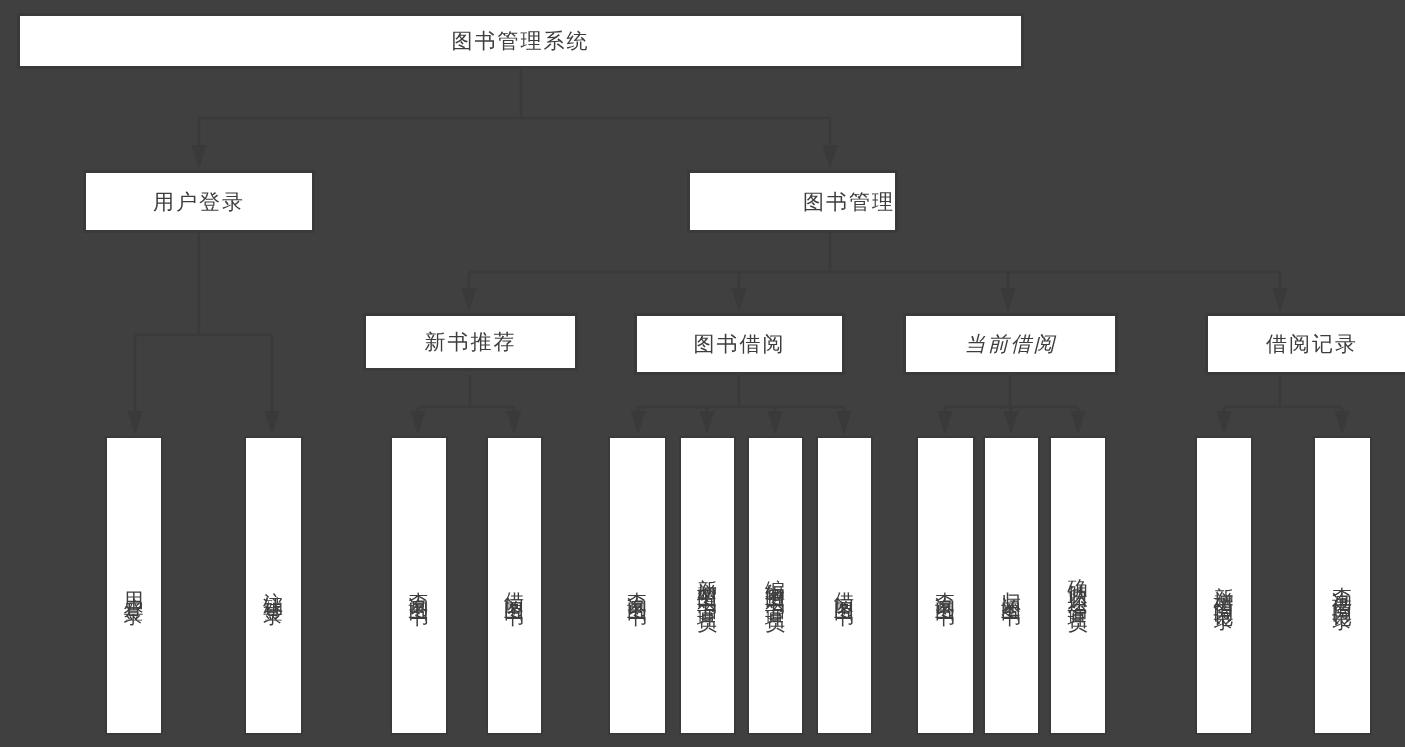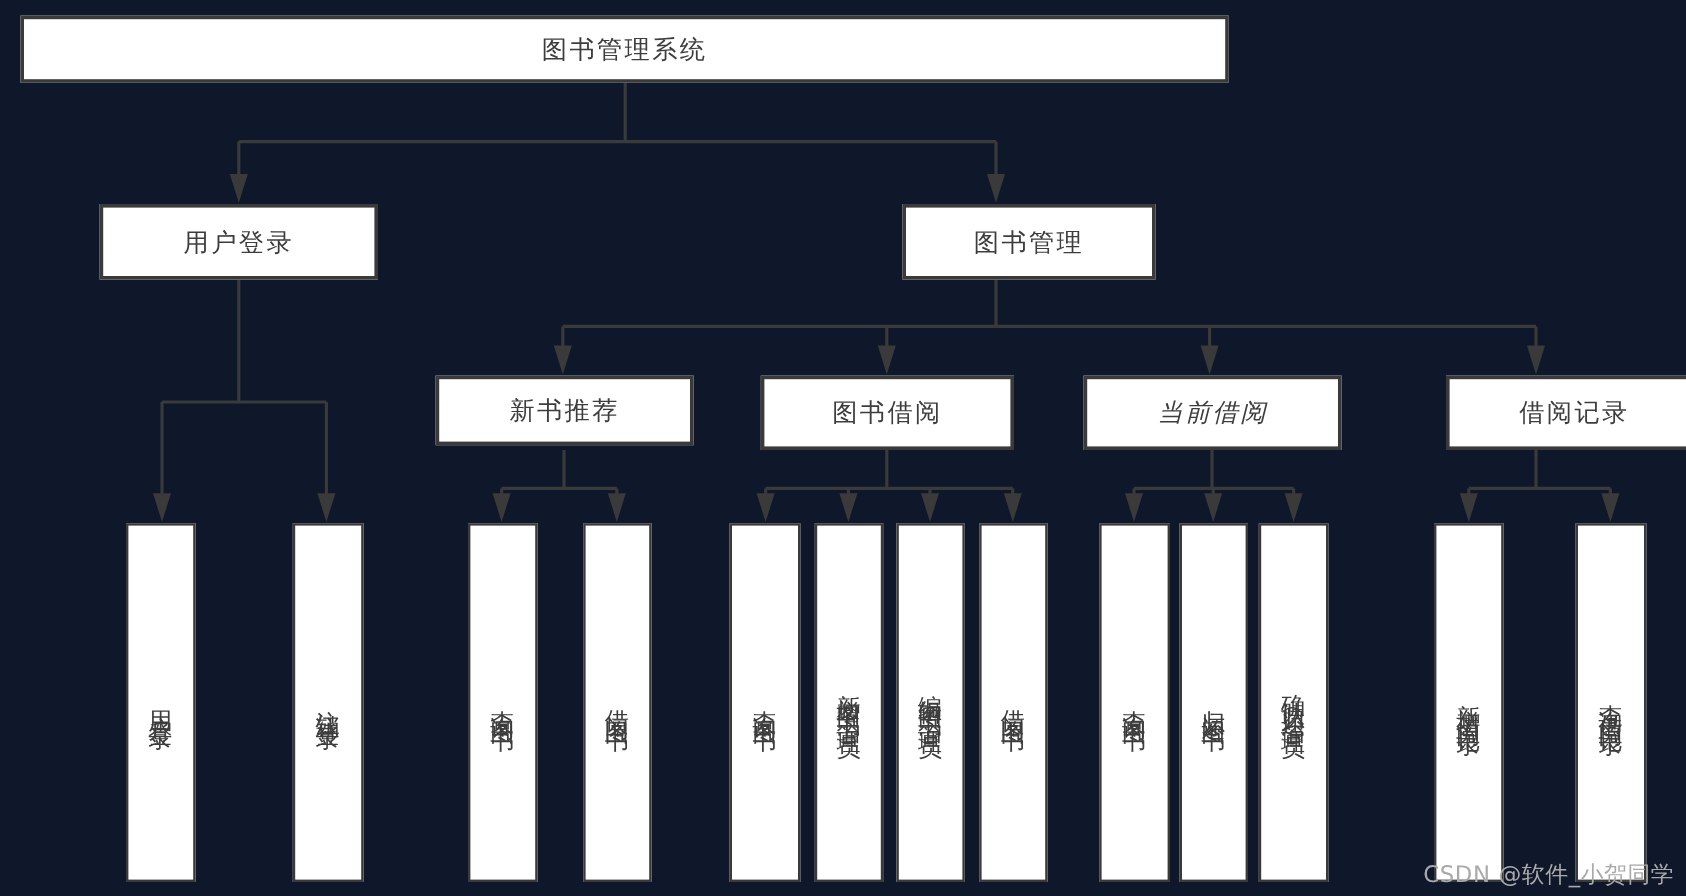--- a/index.html
+++ b/index.html
@@ -1,19 +1,19 @@
 <!DOCTYPE html>
 <html><head>
 <meta charset="utf-8">
 <style>
   html,body{margin:0;padding:0;background:#fff;}
   #canvas{
     position:relative;
     width:1405px;height:747px;
-    background:#0f172a;
+    background:#404040;
     overflow:hidden;
     font-family:"DejaVu Sans","Liberation Sans",sans-serif;
     color:#3a3a3a;
   }
   #connectors{position:absolute;left:0;top:0;width:1405px;height:747px;}
   #connectors path{stroke:#3a3a3a;stroke-width:2.6;fill:none;}
   #connectors polygon{fill:#3a3a3a;stroke:none;}
   .node{
     position:absolute;box-sizing:border-box;
     border:3px solid #3a3a3a;background:#ffffff;
@@ -90,21 +90,21 @@
     </g>
   </svg>
 
   <div class="node" style="left:17px;top:13px;width:1007px;height:56px;">
     <span>图书管理系统</span>
   </div>
 
   <div class="node" style="left:83px;top:170px;width:232px;height:63px;">
     <span>用户登录</span>
   </div>
-  <div class="node" style="left:752px;top:170px;width:211px;height:63px;">
+  <div class="node" style="left:687px;top:170px;width:211px;height:63px;justify-content:flex-end;">
     <span>图书管理</span>
   </div>
 
   <div class="node" style="left:363px;top:313px;width:215px;height:58px;">
     <span>新书推荐</span>
   </div>
   <div class="node" style="left:634px;top:313px;width:211px;height:62px;">
     <span>图书借阅</span>
   </div>
   <div class="node" style="left:903px;top:313px;width:215px;height:62px;font-style:italic;">
@@ -151,15 +151,14 @@
     <span class="vtext">确认归还（管理员）</span>
   </div>
 
   <div class="node leaf" style="left:1195px;top:436px;width:58px;height:299px;">
     <span class="vtext">新增借阅记录</span>
   </div>
   <div class="node leaf" style="left:1313px;top:436px;width:59px;height:299px;">
     <span class="vtext">查询借阅记录</span>
   </div>
 
-  <div class="watermark">CSDN @软件_小贺同学</div>
 
 </div>
 
 </body></html>

